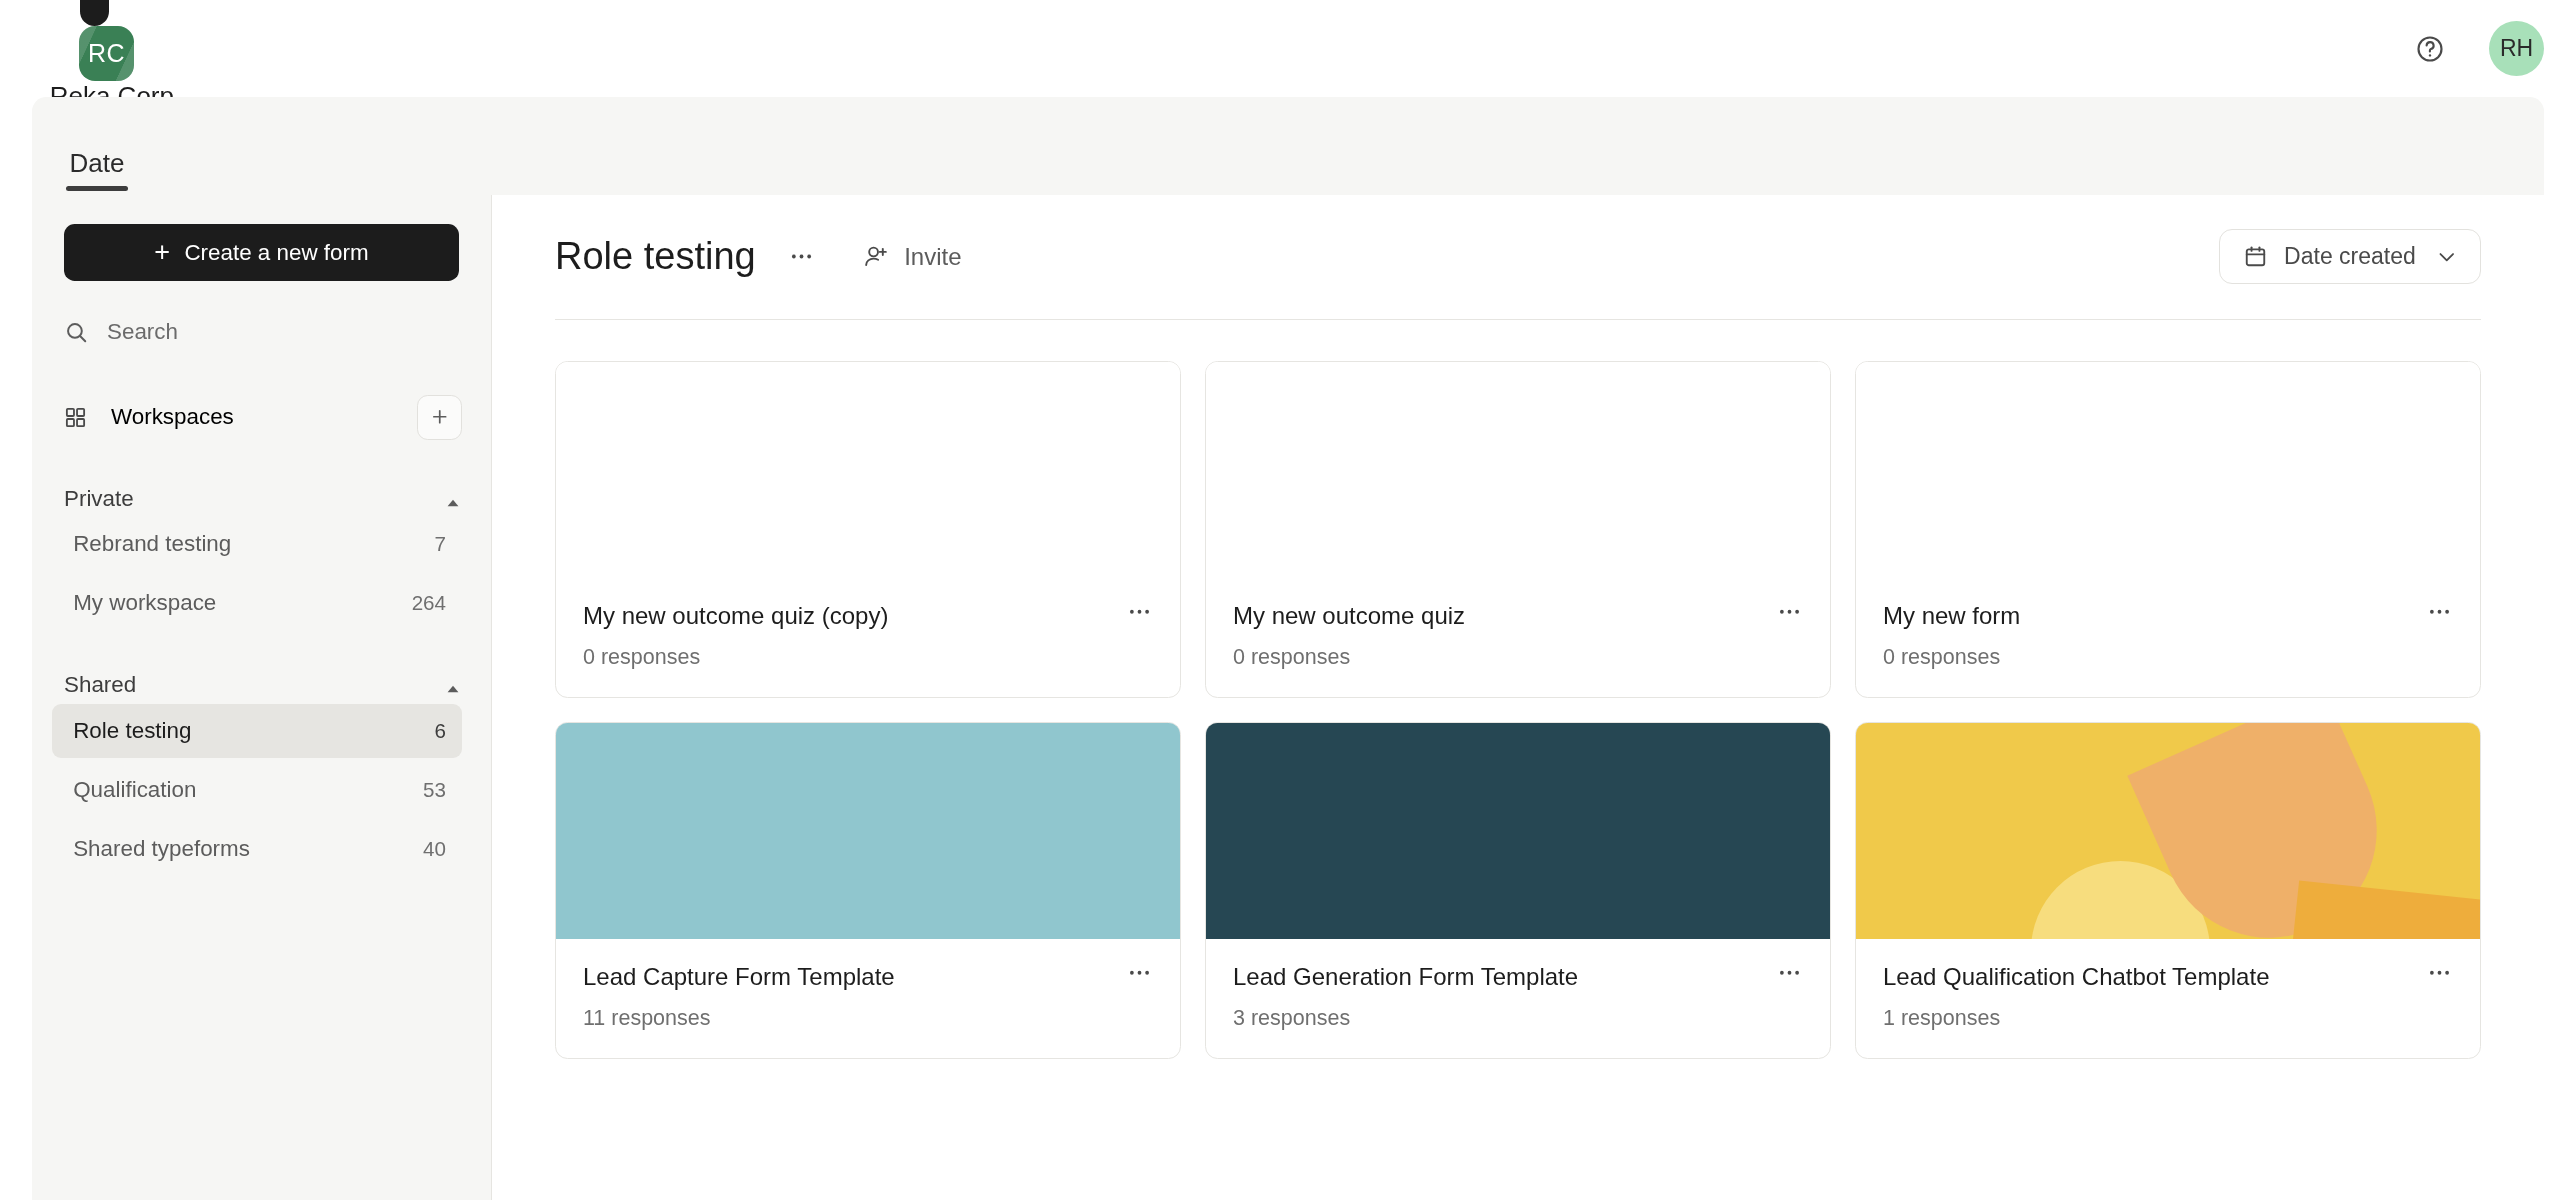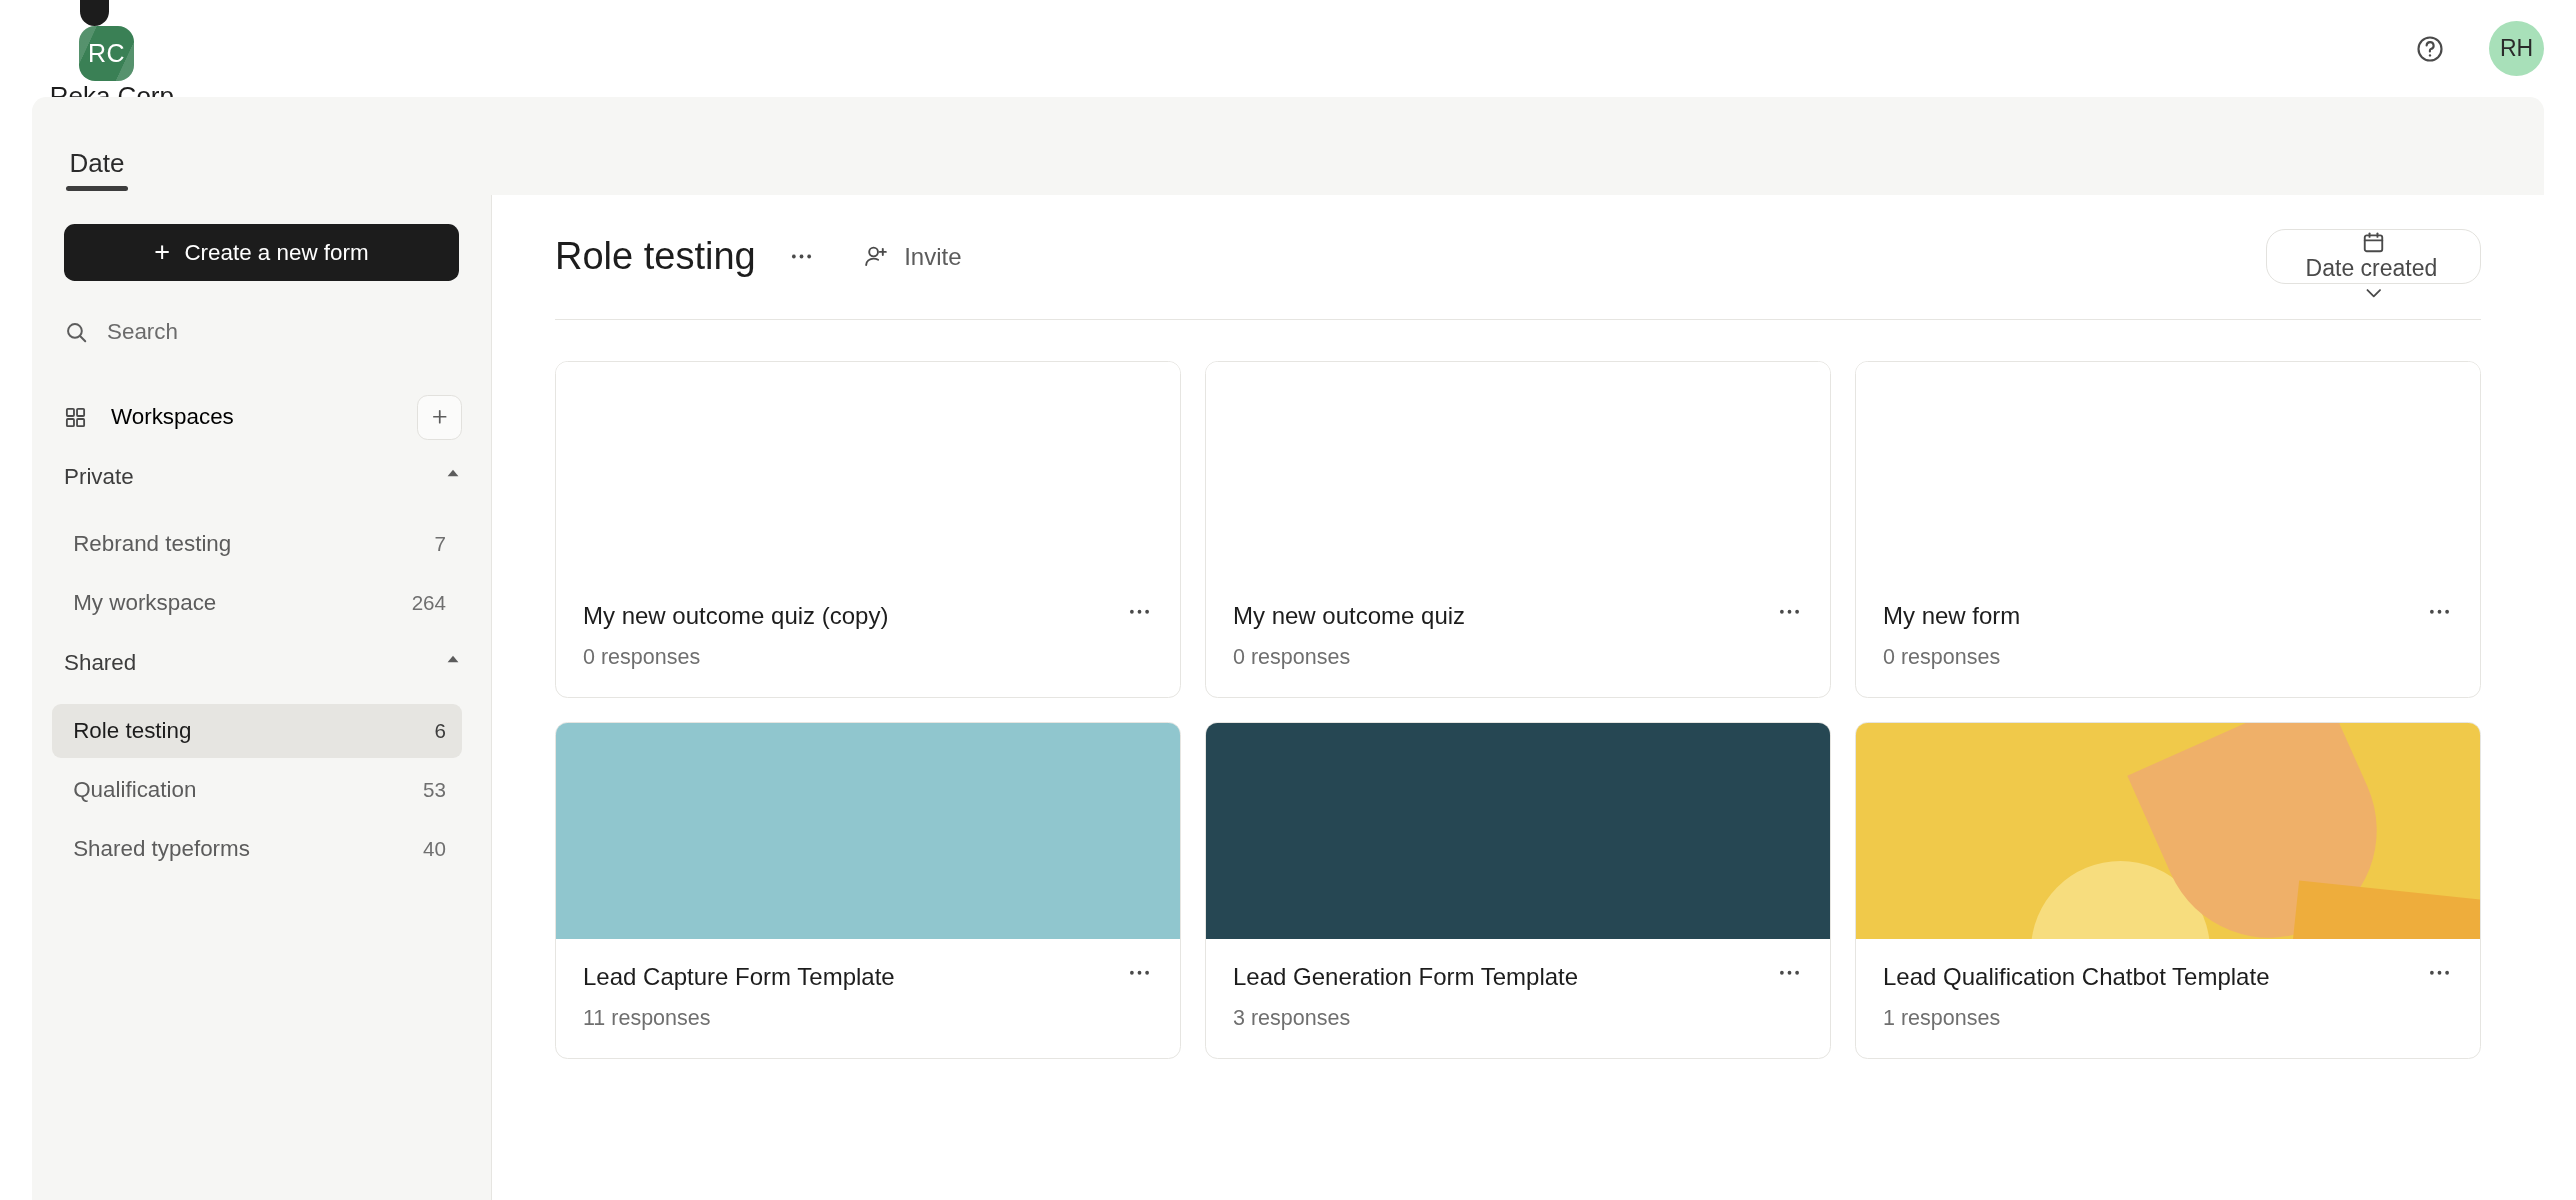--- a/index.html
+++ b/index.html
@@ -201,21 +201,21 @@
     width: 45px; height: 45px;
     border: 0.9px solid #e2e1dd;
     border-radius: 10.7px;
     background: #fbfbfa;
     display: flex; align-items: center; justify-content: center;
     cursor: pointer;
   }
 
   .group-head {
     display: flex;
-    align-items: flex-start;
+    align-items: flex-end;
     margin: 19.7px 29px 0 32px;
     height: 48px;
     cursor: pointer;
   }
   .group-head .gh-label {
     font-size: 22.4px;
     color: #3d3d3d;
   }
   .group-head .gh-caret {
     margin-left: auto;
@@ -287,24 +287,23 @@
     margin-left: 14.3px;
     white-space: nowrap;
   }
   .sort-btn {
     margin-left: auto;
     display: flex;
     align-items: center;
     height: 55px;
     padding: 0 23px;
     border: 0.9px solid #e3e2de;
-    border-radius: 19px;
+    border-radius: 13px;
     background: #ffffff;
     cursor: pointer;
-    flex-direction: column;
   }
   .sort-btn .sort-label {
     font-size: 23px;
     color: #4a4a4a;
     margin: 0 19.7px 0 16px;
     white-space: nowrap;
   }
 
   .divider {
     height: 0.9px;

